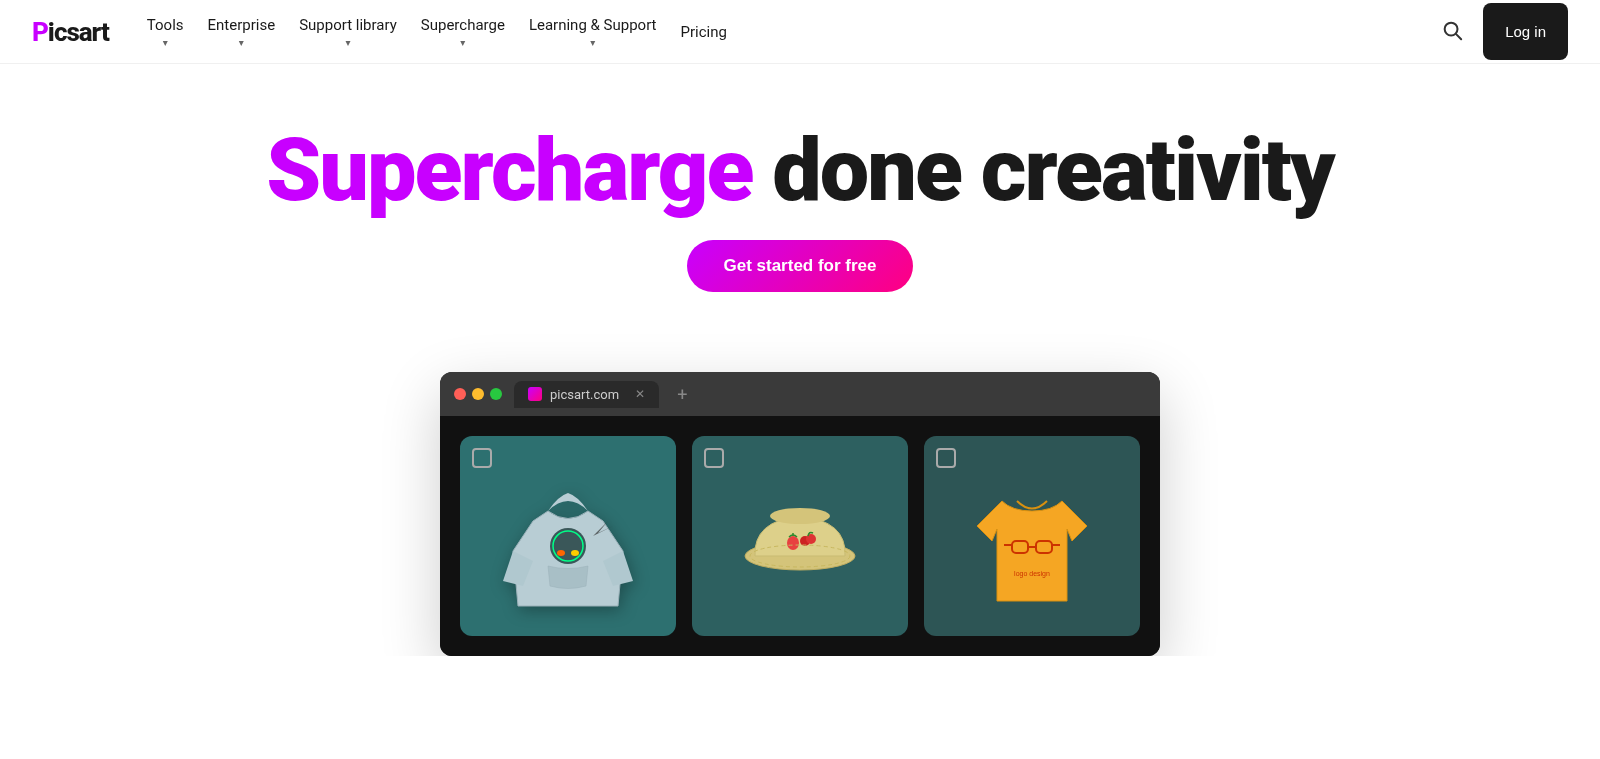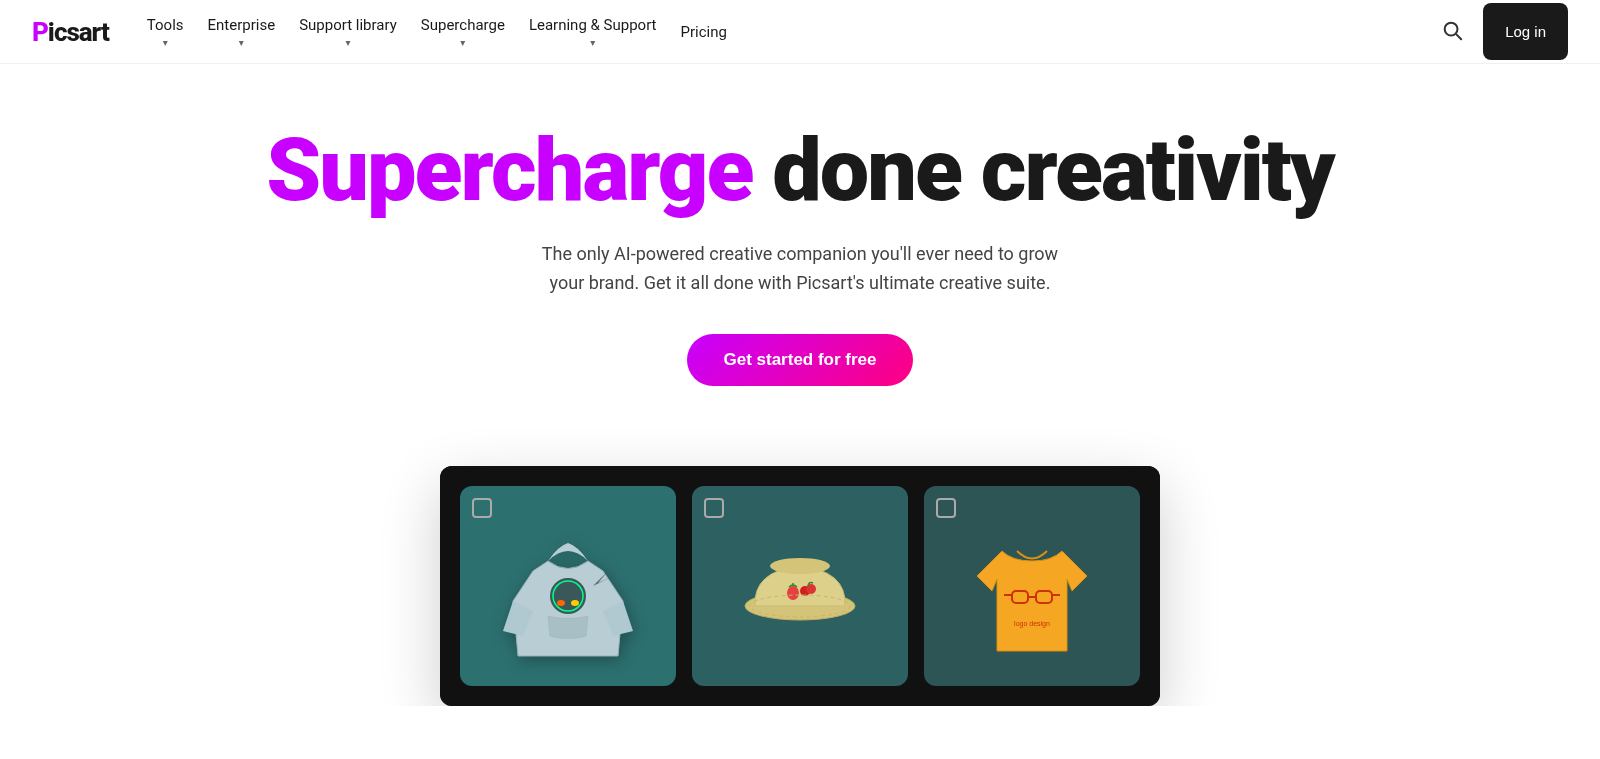--- a/index.html
+++ b/index.html
@@ -167,27 +167,39 @@
       </svg>
     </button>
     <button class="btn-login">Log in</button>
   </div>
 </nav>
 
 <section class="hero">
   <h1 class="hero-title">
     <span class="supercharge">Supercharge</span><span class="rest"> done creativity</span>
   </h1>
-  <p class="hero-subtitle">The only AI-powered creative companion you'll ever need to grow your brand. Get it all done with Picsart's ultimate creative suite.</p>
   <button class="btn-cta">Get started for free</button>
 </section>
 
 <div class="browser-wrapper">
   <div class="browser">
 
+    <div class="browser-bar">
+      <div class="browser-dots">
+        <span class="dot dot-red"></span>
+        <span class="dot dot-yellow"></span>
+        <span class="dot dot-green"></span>
+      </div>
+      <div class="browser-tab">
+        <span class="browser-tab-icon"></span>
+        <span>picsart.com</span>
+        <span class="browser-tab-close">✕</span>
+      </div>
+      <span class="browser-new-tab">+</span>
+    </div>
 
     <div class="browser-content">
 
       <div class="product-grid">
 
         <div class="product-card hoodie-card">
           <div class="card-checkbox"></div>
           <svg class="product-img hoodie-svg" viewBox="0 0 130 150" xmlns="http://www.w3.org/2000/svg">
 
             <path d="M30 60 L10 90 L15 145 L115 145 L120 90 L100 60 L85 50 Q65 65 45 50 Z" fill="#b8cdd4" stroke="#9ab0b8" stroke-width="1"></path>

